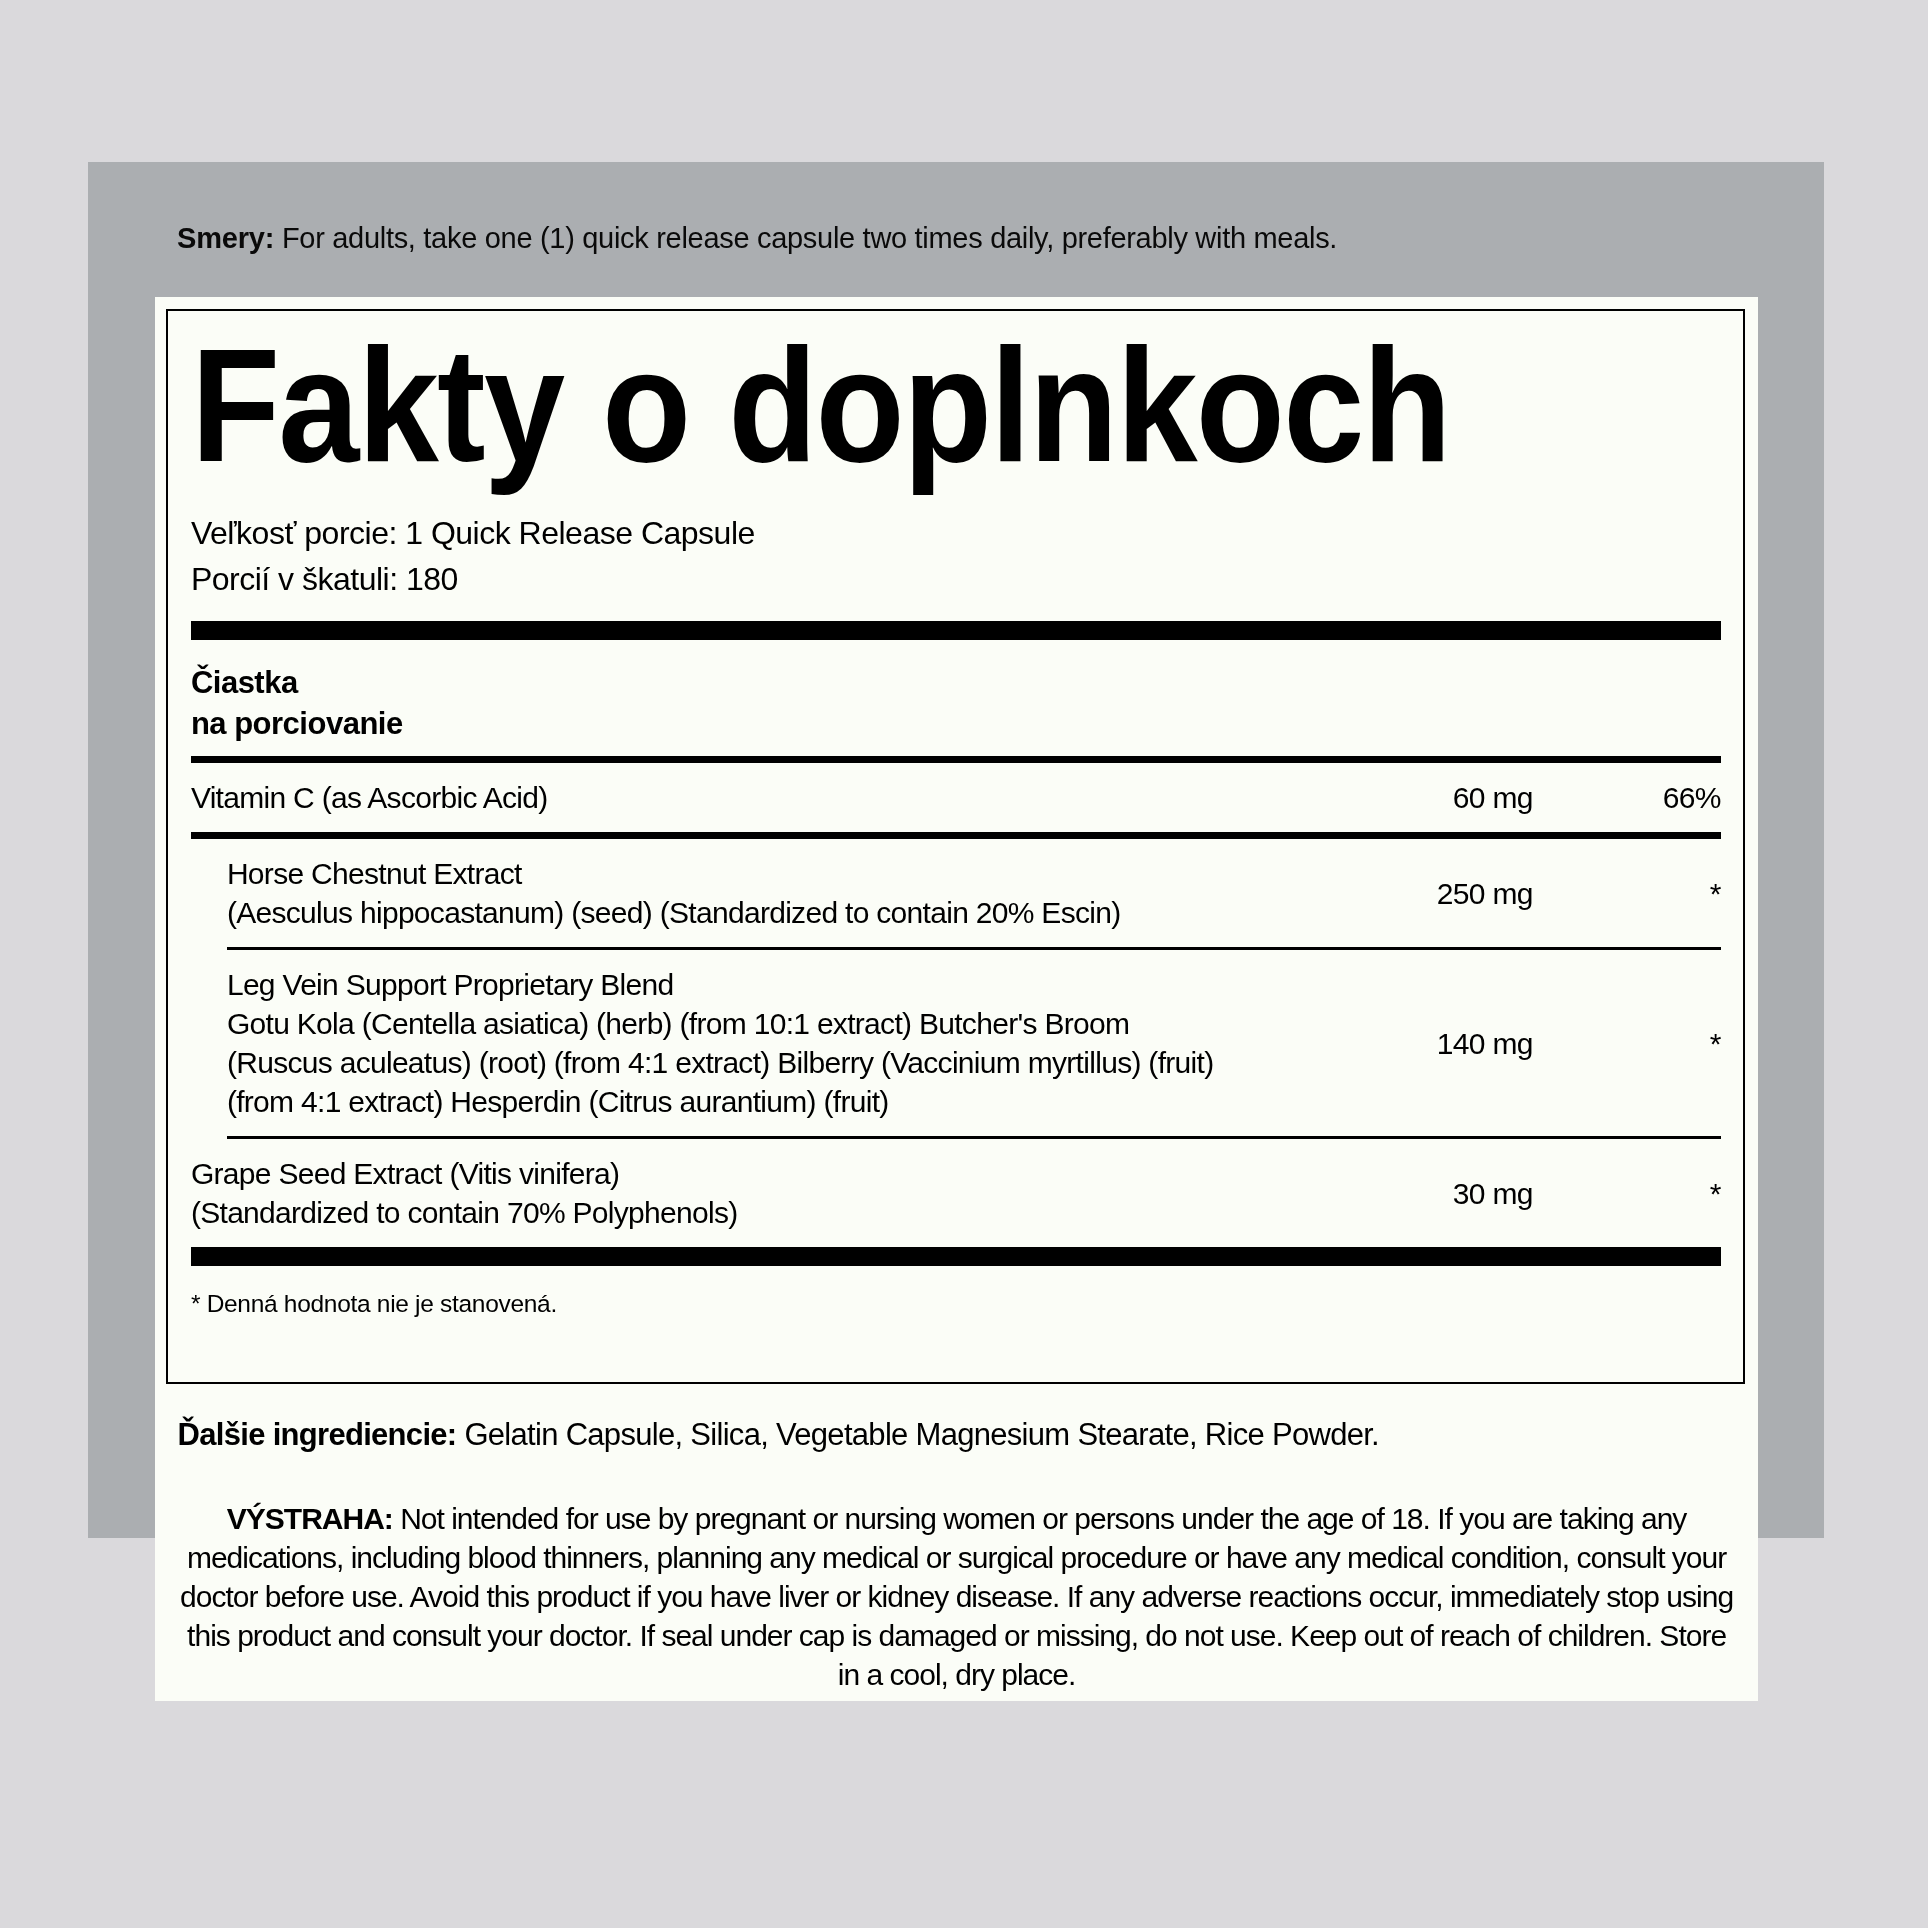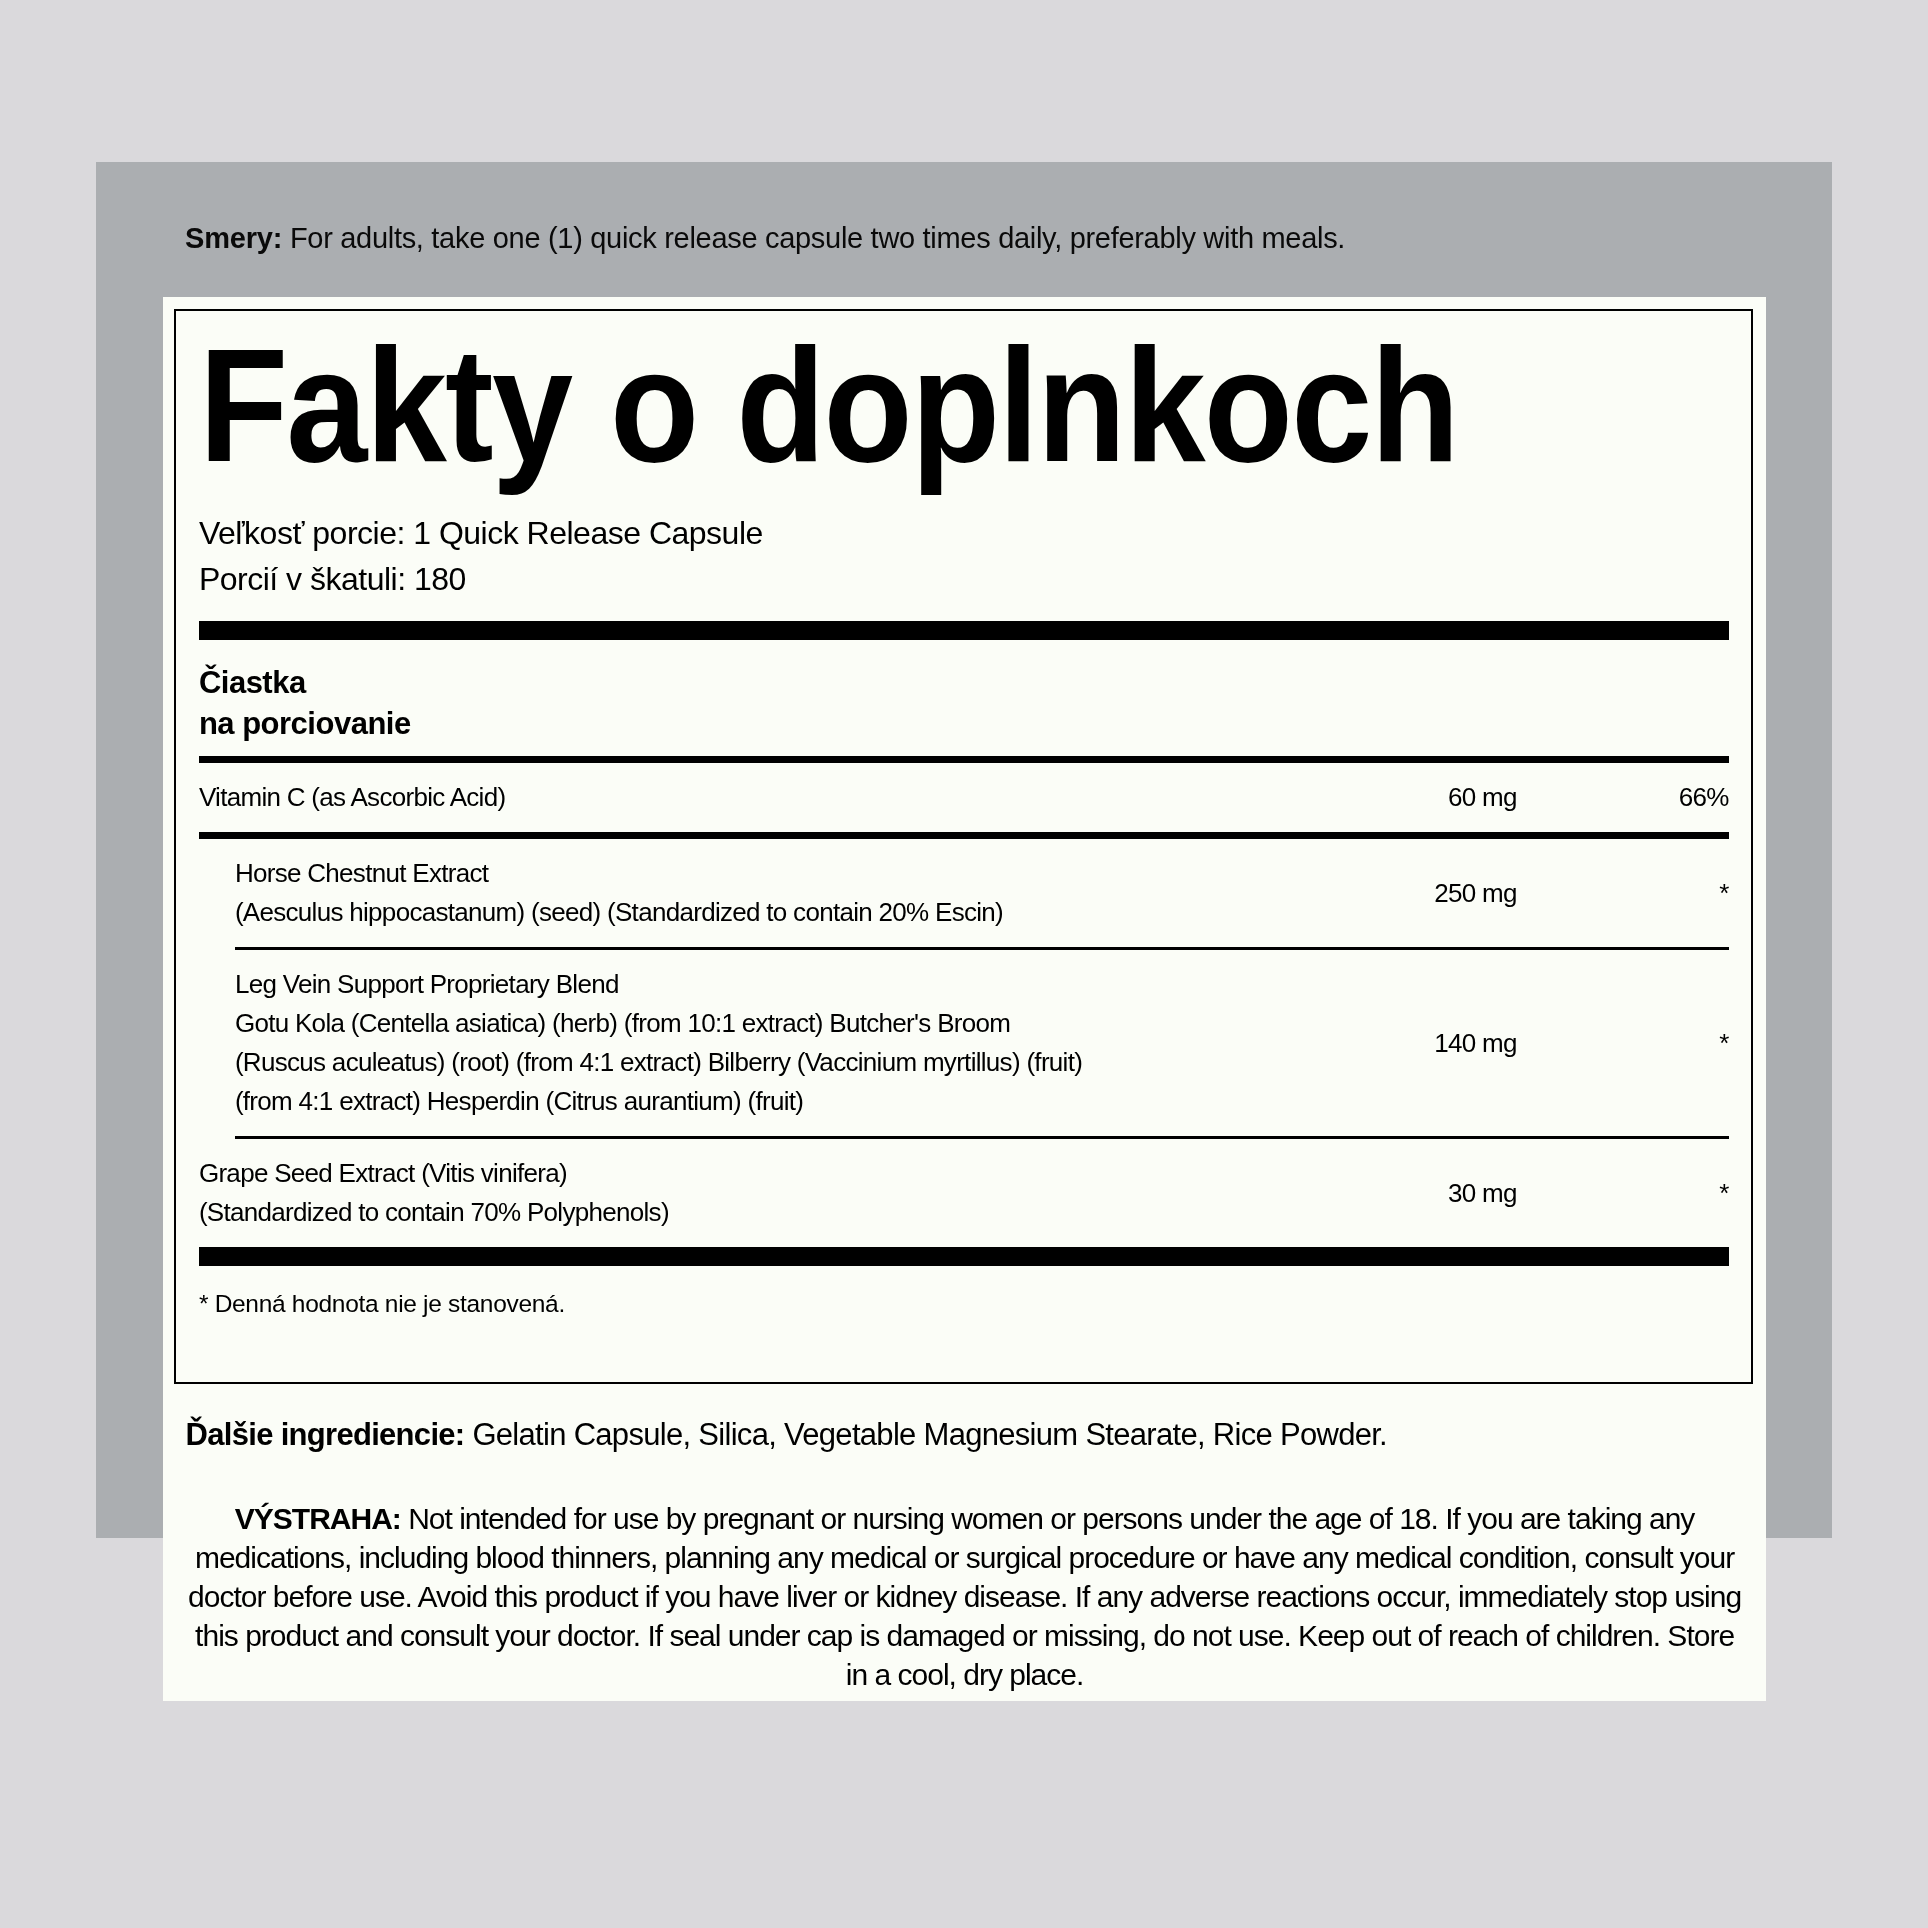--- a/index.html
+++ b/index.html
@@ -10,21 +10,21 @@
   }
   *{margin:0;padding:0;box-sizing:border-box;}
   html,body{width:1928px;height:1928px;}
   body{
     background:var(--page-bg);
     font-family:"Liberation Sans","DejaVu Sans",sans-serif;
     color:var(--ink);
     position:relative;
   }
   .panel{
-    position:absolute;left:96px;top:162px;width:1736px;height:1376px;
+    position:absolute;left:88px;top:162px;width:1736px;height:1376px;
     background:var(--panel-bg);
   }
   .directions{
     position:absolute;left:89px;top:56px;width:1601px;
     font-size:29px;letter-spacing:-0.3px;line-height:40px;color:#0a0a0a;
   }
   .directions b{letter-spacing:-0.2px;}
   .label{
     position:absolute;left:67px;top:135px;width:1603px;height:1404px;
     background:var(--label-bg);
@@ -48,21 +48,21 @@
   .bar.top{margin-top:22.6px;}
   .thead{
     margin-top:22px;display:flex;justify-content:space-between;
     font-size:31px;font-weight:bold;line-height:41px;letter-spacing:-0.5px;
   }
   .th-right{text-align:right;}
   .rule8{height:7.5px;background:var(--ink);margin-top:11.3px;}
   .row{
     display:flex;align-items:center;
     padding:15px 0;
-    font-size:26px;line-height:39px;letter-spacing:-0.7px;gap:24px;
+    font-size:30px;line-height:39px;letter-spacing:-0.7px;
   }
   .row.rb8{border-bottom:7.5px solid var(--ink);}
   .row.rb4{border-bottom:3.8px solid var(--ink);margin-left:36px;}
   .cell-name{flex:1;min-width:0;}
   .cell-name div{white-space:nowrap;}
   .cell-amt{width:169px;text-align:right;flex:none;}
   .cell-dv{width:188px;text-align:right;flex:none;}
   .footnote{margin-top:22px;font-size:24.5px;letter-spacing:-0.3px;line-height:32px;}
   .other{
     position:absolute;left:22.6px;top:1117px;width:1558px;

